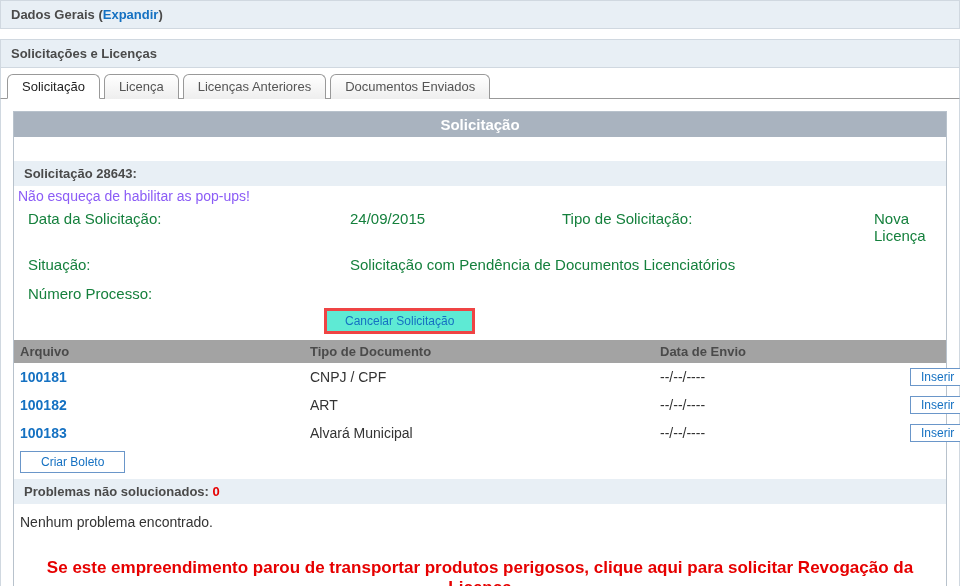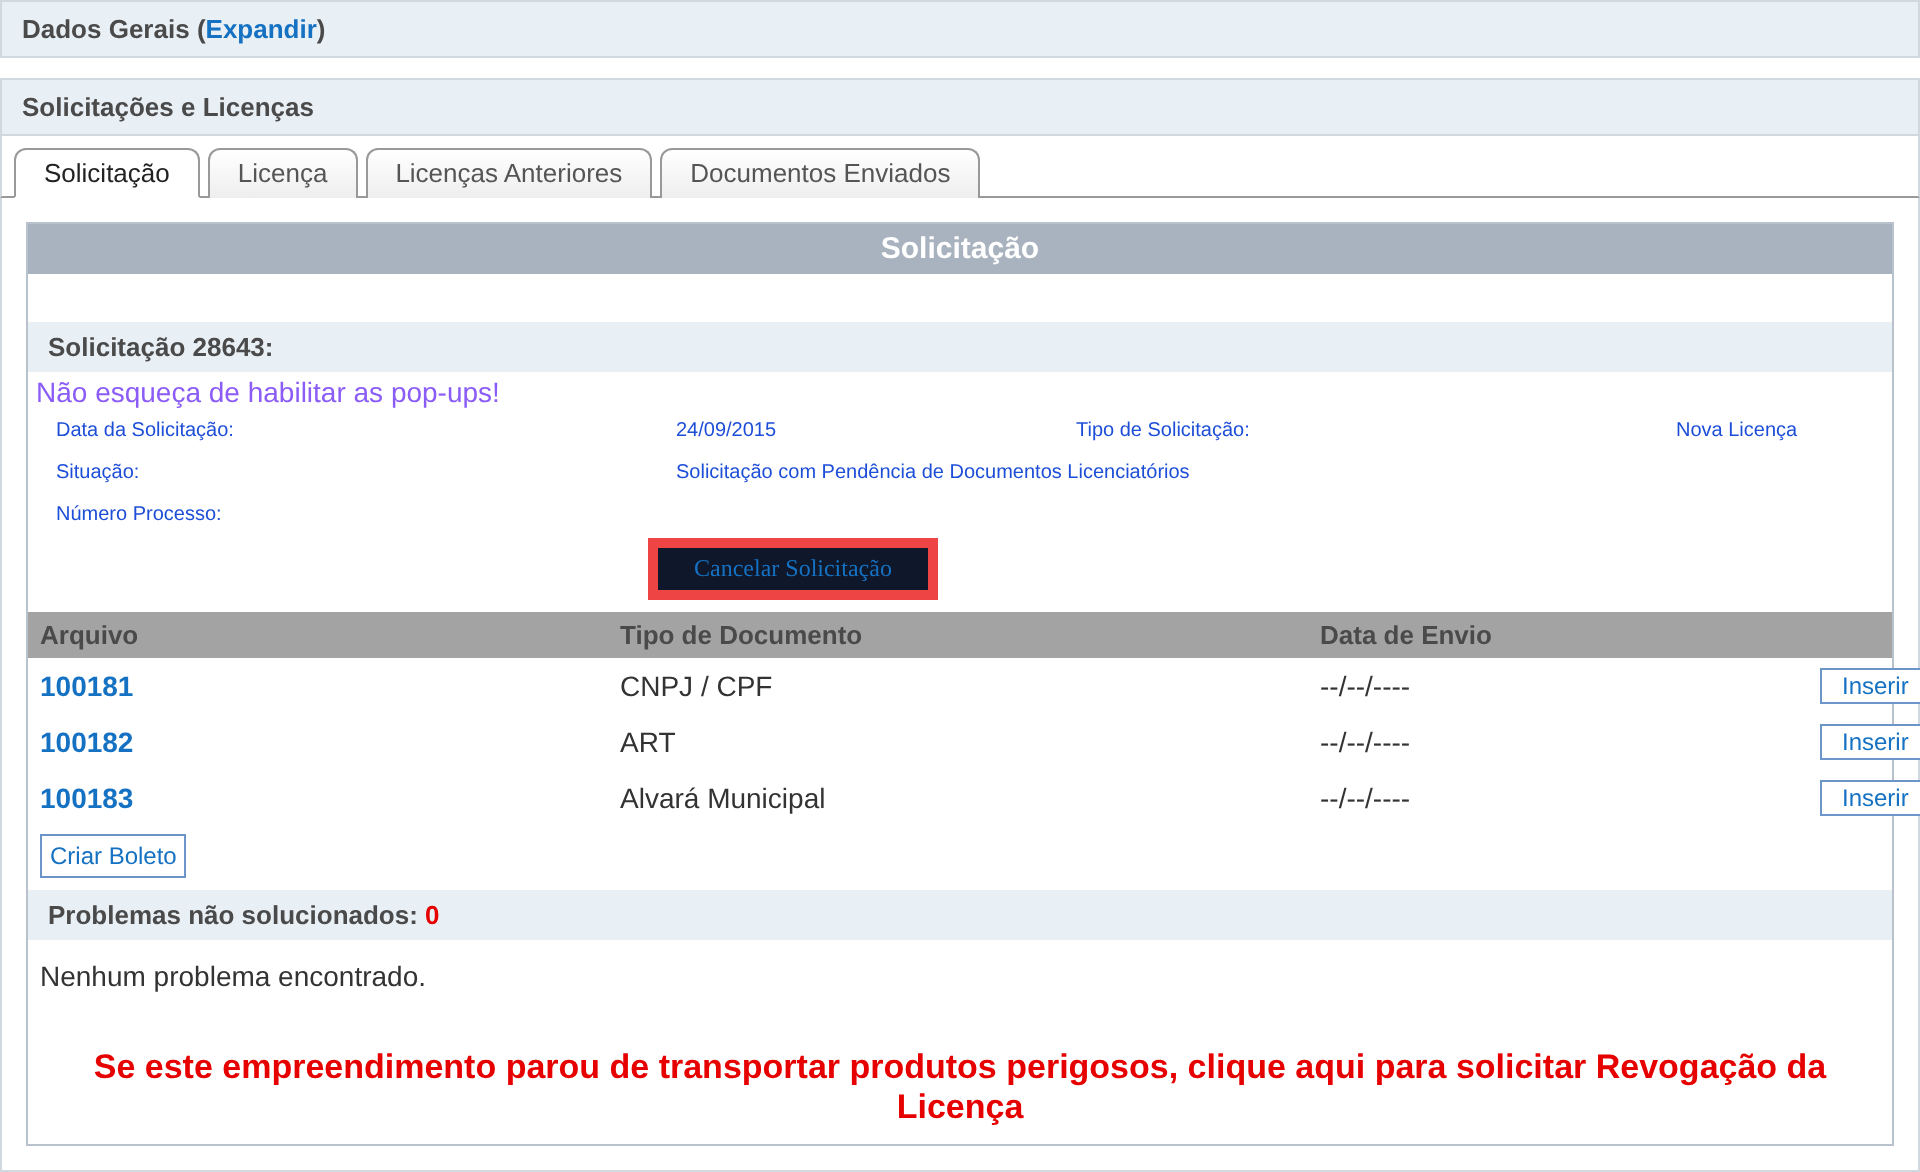--- a/index.html
+++ b/index.html
@@ -88,38 +88,39 @@
     }
     .warning-red {
       color: #8b5cf6;
       padding: 2px 0 0 4px;
       font-size: 14px;
     }
     .info-grid {
       display: grid;
       grid-template-columns: 310px 200px 300px auto;
       padding: 6px 14px;
-      font-size: 10px;
-      color: #1d4ed8;
+      font-size: 15px;
+      color: #15803d;
       row-gap: 10px;
+      gap: 12px;
     }
     .info-label {
       white-space: nowrap;
     }
     .btn-row {
       padding: 0 0 6px 310px;
     }
     .btn {
-      border: 5px solid #ef4444;
-      background: #0f172a;
+      border: 3px solid #ef4444;
+      background: #5eead4;
       color: #1571c2;
       padding: 3px 18px;
       font-size: 12px;
       cursor: pointer;
-      font-family: Liberation Serif, serif;
+      font-family: Liberation Sans, sans-serif;
     }
     .btn-small {
       border: 1px solid #6a96c9;
       background: #fff;
       color: #1571c2;
       padding: 1px 10px;
       font-size: 12px;
       cursor: pointer;
       font-family: inherit;
     }
@@ -233,21 +234,21 @@
     </div>
 
     <div class="table-row">
       <div><a href="#" class="link-blue">100183</a></div>
       <div>Alvará Municipal</div>
       <div>--/--/----</div>
       <div class="last-col"><button class="btn-small">Inserir</button></div>
     </div>
 
     <div class="boleto-row">
-      <button class="btn-small" style="padding:3px 4px;">Criar Boleto</button>
+      <button class="btn-small" style="padding:3px 20px;">Criar Boleto</button>
     </div>
 
     <div class="problems-header">
       <span>Problemas não solucionados: </span><span class="red-num">0</span>
     </div>
 
     <div class="no-problems">Nenhum problema encontrado.</div>
 
     <div class="footer-warning">Se este empreendimento parou de transportar produtos perigosos, clique aqui para solicitar Revogação da Licença</div>
   </div>

